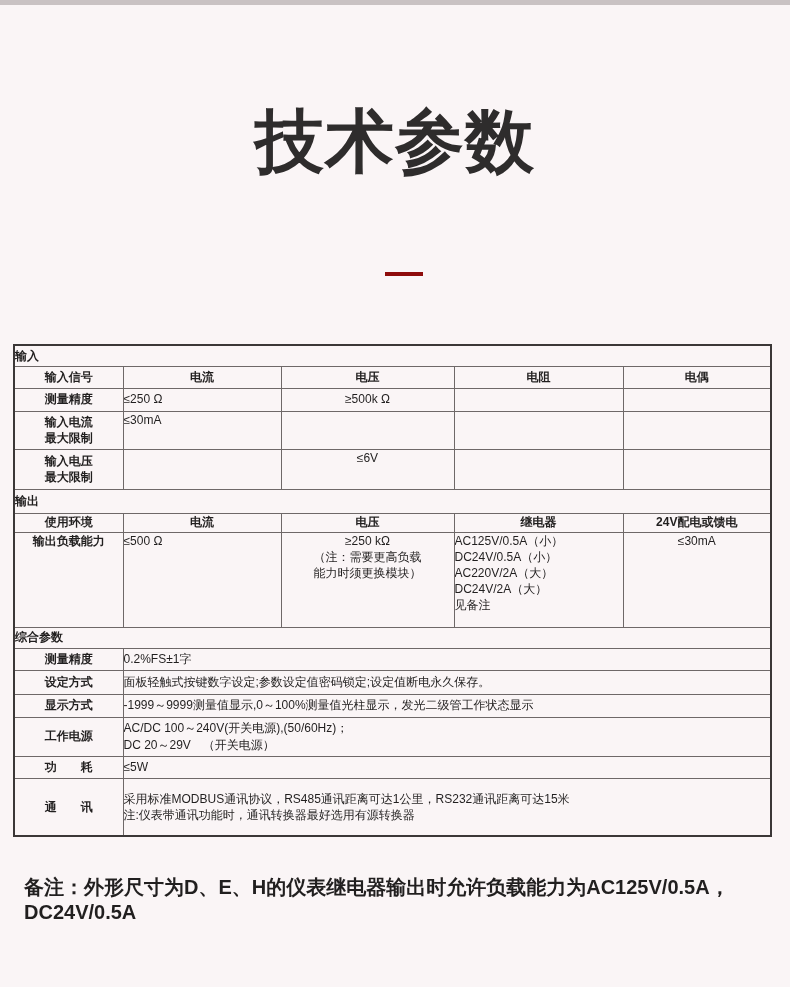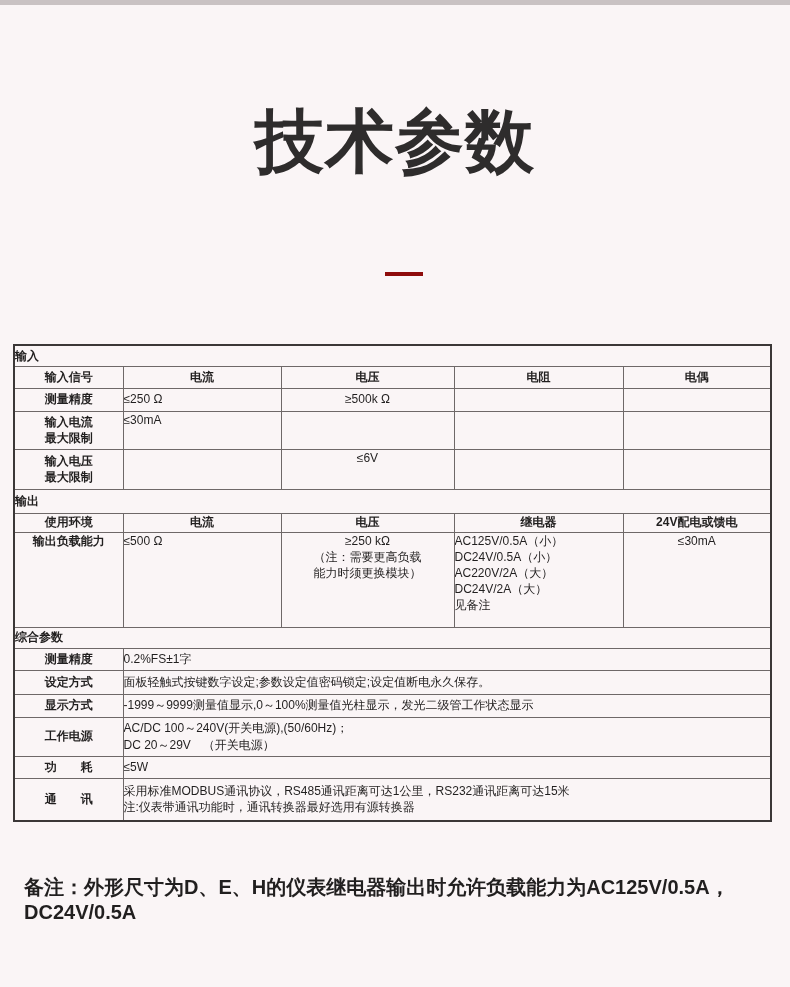--- a/index.html
+++ b/index.html
@@ -47,21 +47,21 @@
   td.v-left{text-align:left;padding-left:28px;}
   td.v-center{text-align:center;}
   td.v-wide{text-align:left;padding-left:8px;padding-right:4px;white-space:pre-line;}
   td.relay{text-align:left;padding-left:18px;white-space:pre-line;line-height:1.55;}
   td.top{vertical-align:top;padding-top:2px;}
   td.pre{white-space:pre-line;}
   
   tr.h21{height:21px;} tr.h22{height:22px;} tr.h23{height:23px;}
   tr.h38{height:38px;margin-left:36px;} tr.h40{height:40px;} tr.h24{height:24px;}
   tr.h19{height:19px;} tr.h95{height:95px;margin-top:28px;} tr.h39{height:39px;}
-  tr.h43{height:43px;padding-left:43px;}
+  tr.h43{height:58px;padding-left:43px;}
   .footnote{
     position:absolute;left:24px;top:874px;width:750px;
     font-size:20px;font-weight:700;color:#211f1f;
   }
 </style>
 </head>
 <body>
 
 <div class="topbar"></div>
 

